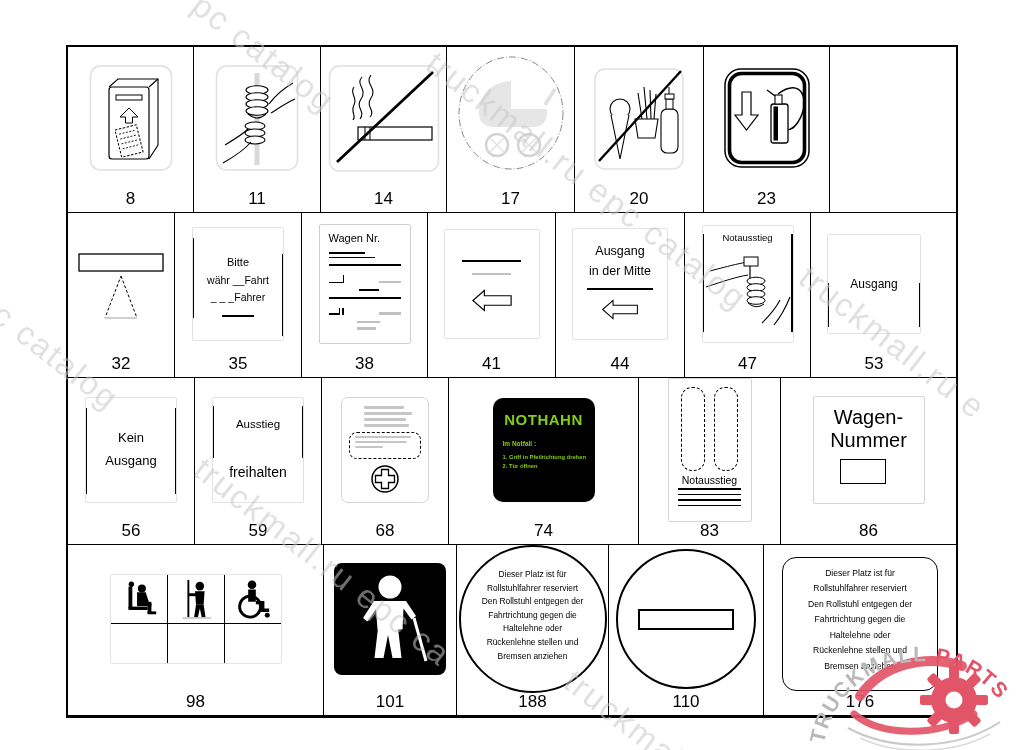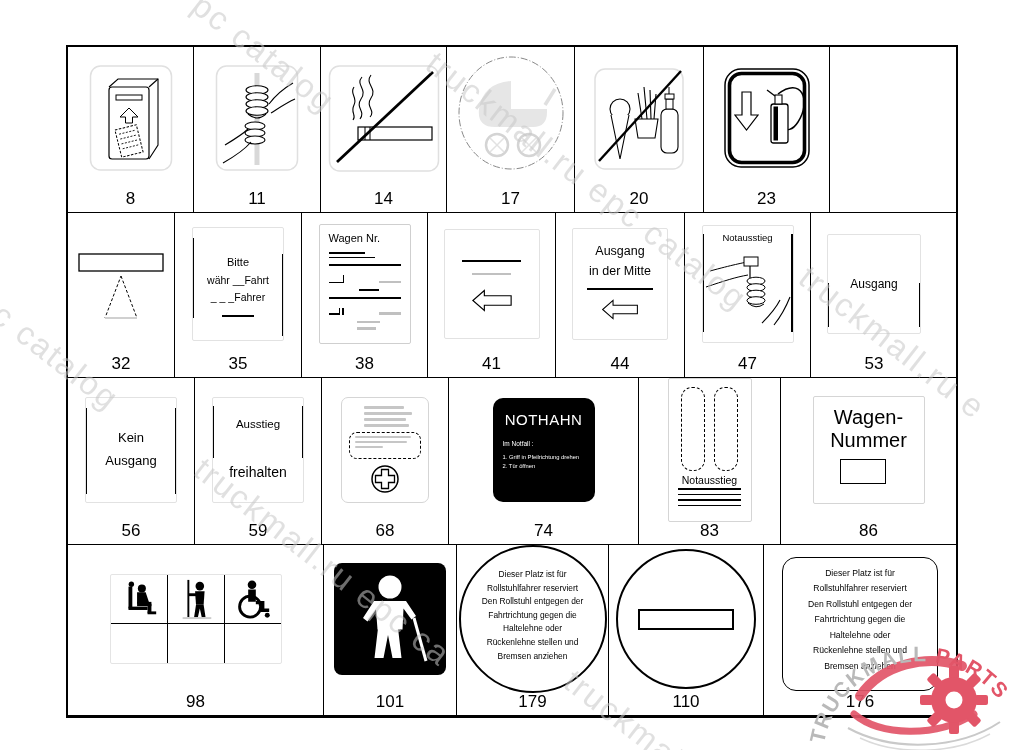--- a/index.html
+++ b/index.html
@@ -19,21 +19,21 @@
   
   .plate{border:1.5px solid #e2e2e2;border-radius:2px;background:#fff;
          box-sizing:border-box;position:relative;overflow:hidden;}
   .sideL,.sideR{position:absolute;width:1.4px;background:#000;}
   .sideL{left:0;} .sideR{right:0;}
   .sign-txt{font-size:12px;text-align:center;line-height:1.55;}
   .tiny-bar{background:#c6c6c6;height:2.5px;border-radius:1px;}
   .blk{background:#000;}
   .gry{background:#c0c0c0;}
   
-  .nothahn{background:#000;color:#ffffff;border-radius:10px;box-sizing:border-box;}
+  .nothahn{background:#000;color:#84cc16;border-radius:10px;box-sizing:border-box;font-weight:bold;}
   .nothahn .t1{font-size:15px;text-align:center;margin-top:13px;letter-spacing:.5px;}
   .nothahn .t2{font-size:6.5px;margin:12px 0 0 10px;}
   .nothahn .t3{font-size:5.8px;margin:6px 0 0 10px;line-height:1.6;}
   
   .circle-sign{border:2.5px solid #000;border-radius:50%;box-sizing:border-box;background:#fff;}
   .seven{font-size:8.4px;text-align:center;line-height:1.62;}
   
   .wm{position:absolute;font-size:33px;letter-spacing:2px;color:#c8c8c8;opacity:.55;
       transform:rotate(38deg);transform-origin:left top;white-space:nowrap;z-index:3;}
   #brand-logo{position:absolute;left:808px;top:598px;z-index:4;overflow:visible;}
@@ -437,21 +437,21 @@
               <div>Dieser Platz ist für</div>
               <div>Rollstuhlfahrer reserviert</div>
               <div>Den Rollstuhl entgegen der</div>
               <div>Fahrtrichtung gegen die</div>
               <div>Haltelehne oder</div>
               <div>Rückenlehne stellen und</div>
               <div>Bremsen anziehen</div>
             </div>
           </div>
         </div>
-        <div class="num">179</div>
+        <div class="num">188</div>
       </div>
 
       <div class="cell" style="width:155px;">
         <div class="art">
           <div class="circle-sign" style="width:140px;height:140px;display:flex;align-items:center;justify-content:center;">
             <div style="width:96px;height:21px;border:2px solid #000;box-sizing:border-box;"></div>
           </div>
         </div>
         <div class="num">110</div>
       </div>

